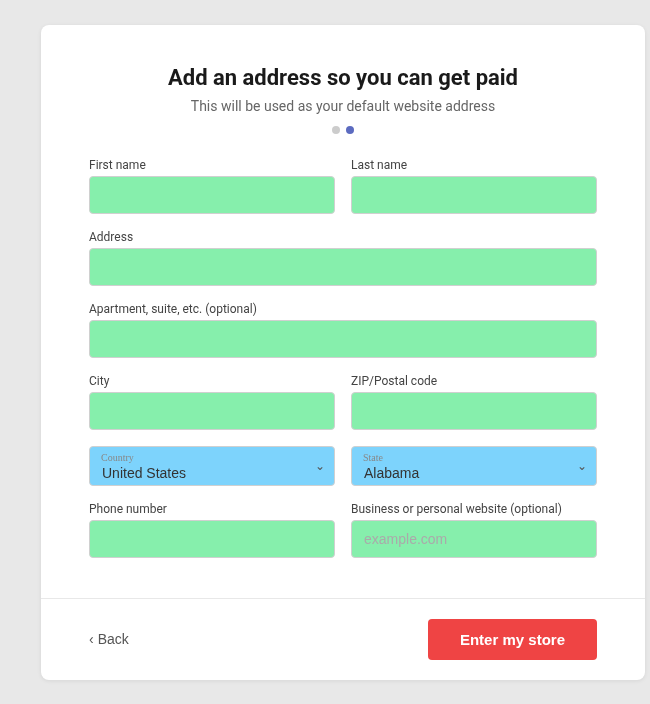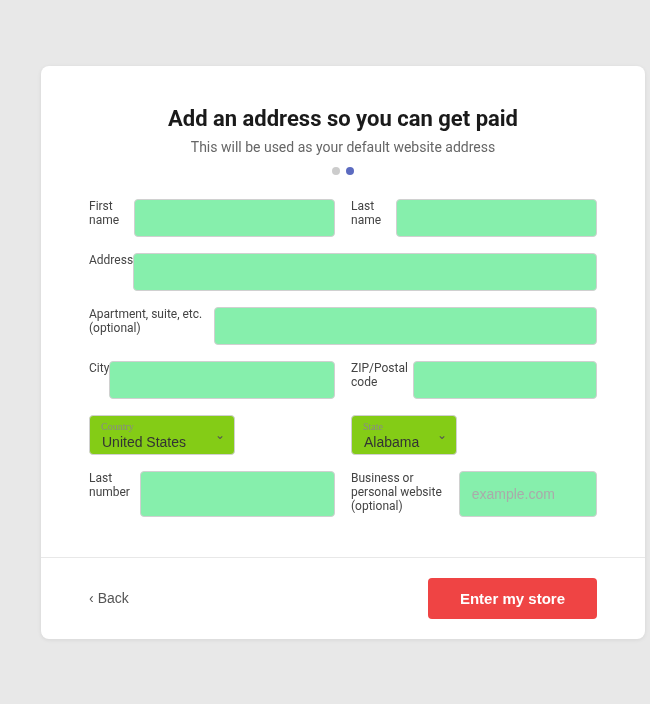--- a/index.html
+++ b/index.html
@@ -67,21 +67,21 @@
     }
 
     .form-row {
       display: flex;
       gap: 16px;
       margin-bottom: 16px;
     }
 
     .form-group {
       display: flex;
-      flex-direction: row;
+      flex-direction: column;
       flex: 1;
     }
 
     .form-group.full {
       flex: 1 1 100%;
     }
 
     label {
       font-size: 12px;
       color: #444;
@@ -111,21 +111,21 @@
 
     .select-wrapper select {
       appearance: none;
       -webkit-appearance: none;
       width: 100%;
       border: 1px solid #d0d0d0;
       border-radius: 4px;
       padding: 10px 32px 10px 12px;
       font-size: 14px;
       color: #333;
-      background: #84cc16;
+      background: #7dd3fc;
       outline: none;
       cursor: pointer;
     }
 
     .select-label {
       font-size: 10px;
       color: #888;
       position: absolute;
       top: 6px;
       left: 12px;
@@ -255,21 +255,21 @@
             <option value="NY">New York</option>
             <option value="TX">Texas</option>
           </select>
           <span class="chevron-icon">⌄</span>
         </div>
       </div>
     </div>
 
     <div class="form-row">
       <div class="form-group">
-        <label>Last number</label>
+        <label>Phone number</label>
         <input type="tel" style="">
       </div>
       <div class="form-group">
         <label>Business or personal website (optional)</label>
         <input type="text" placeholder="example.com" style="">
       </div>
     </div>
 
   </div>
 

